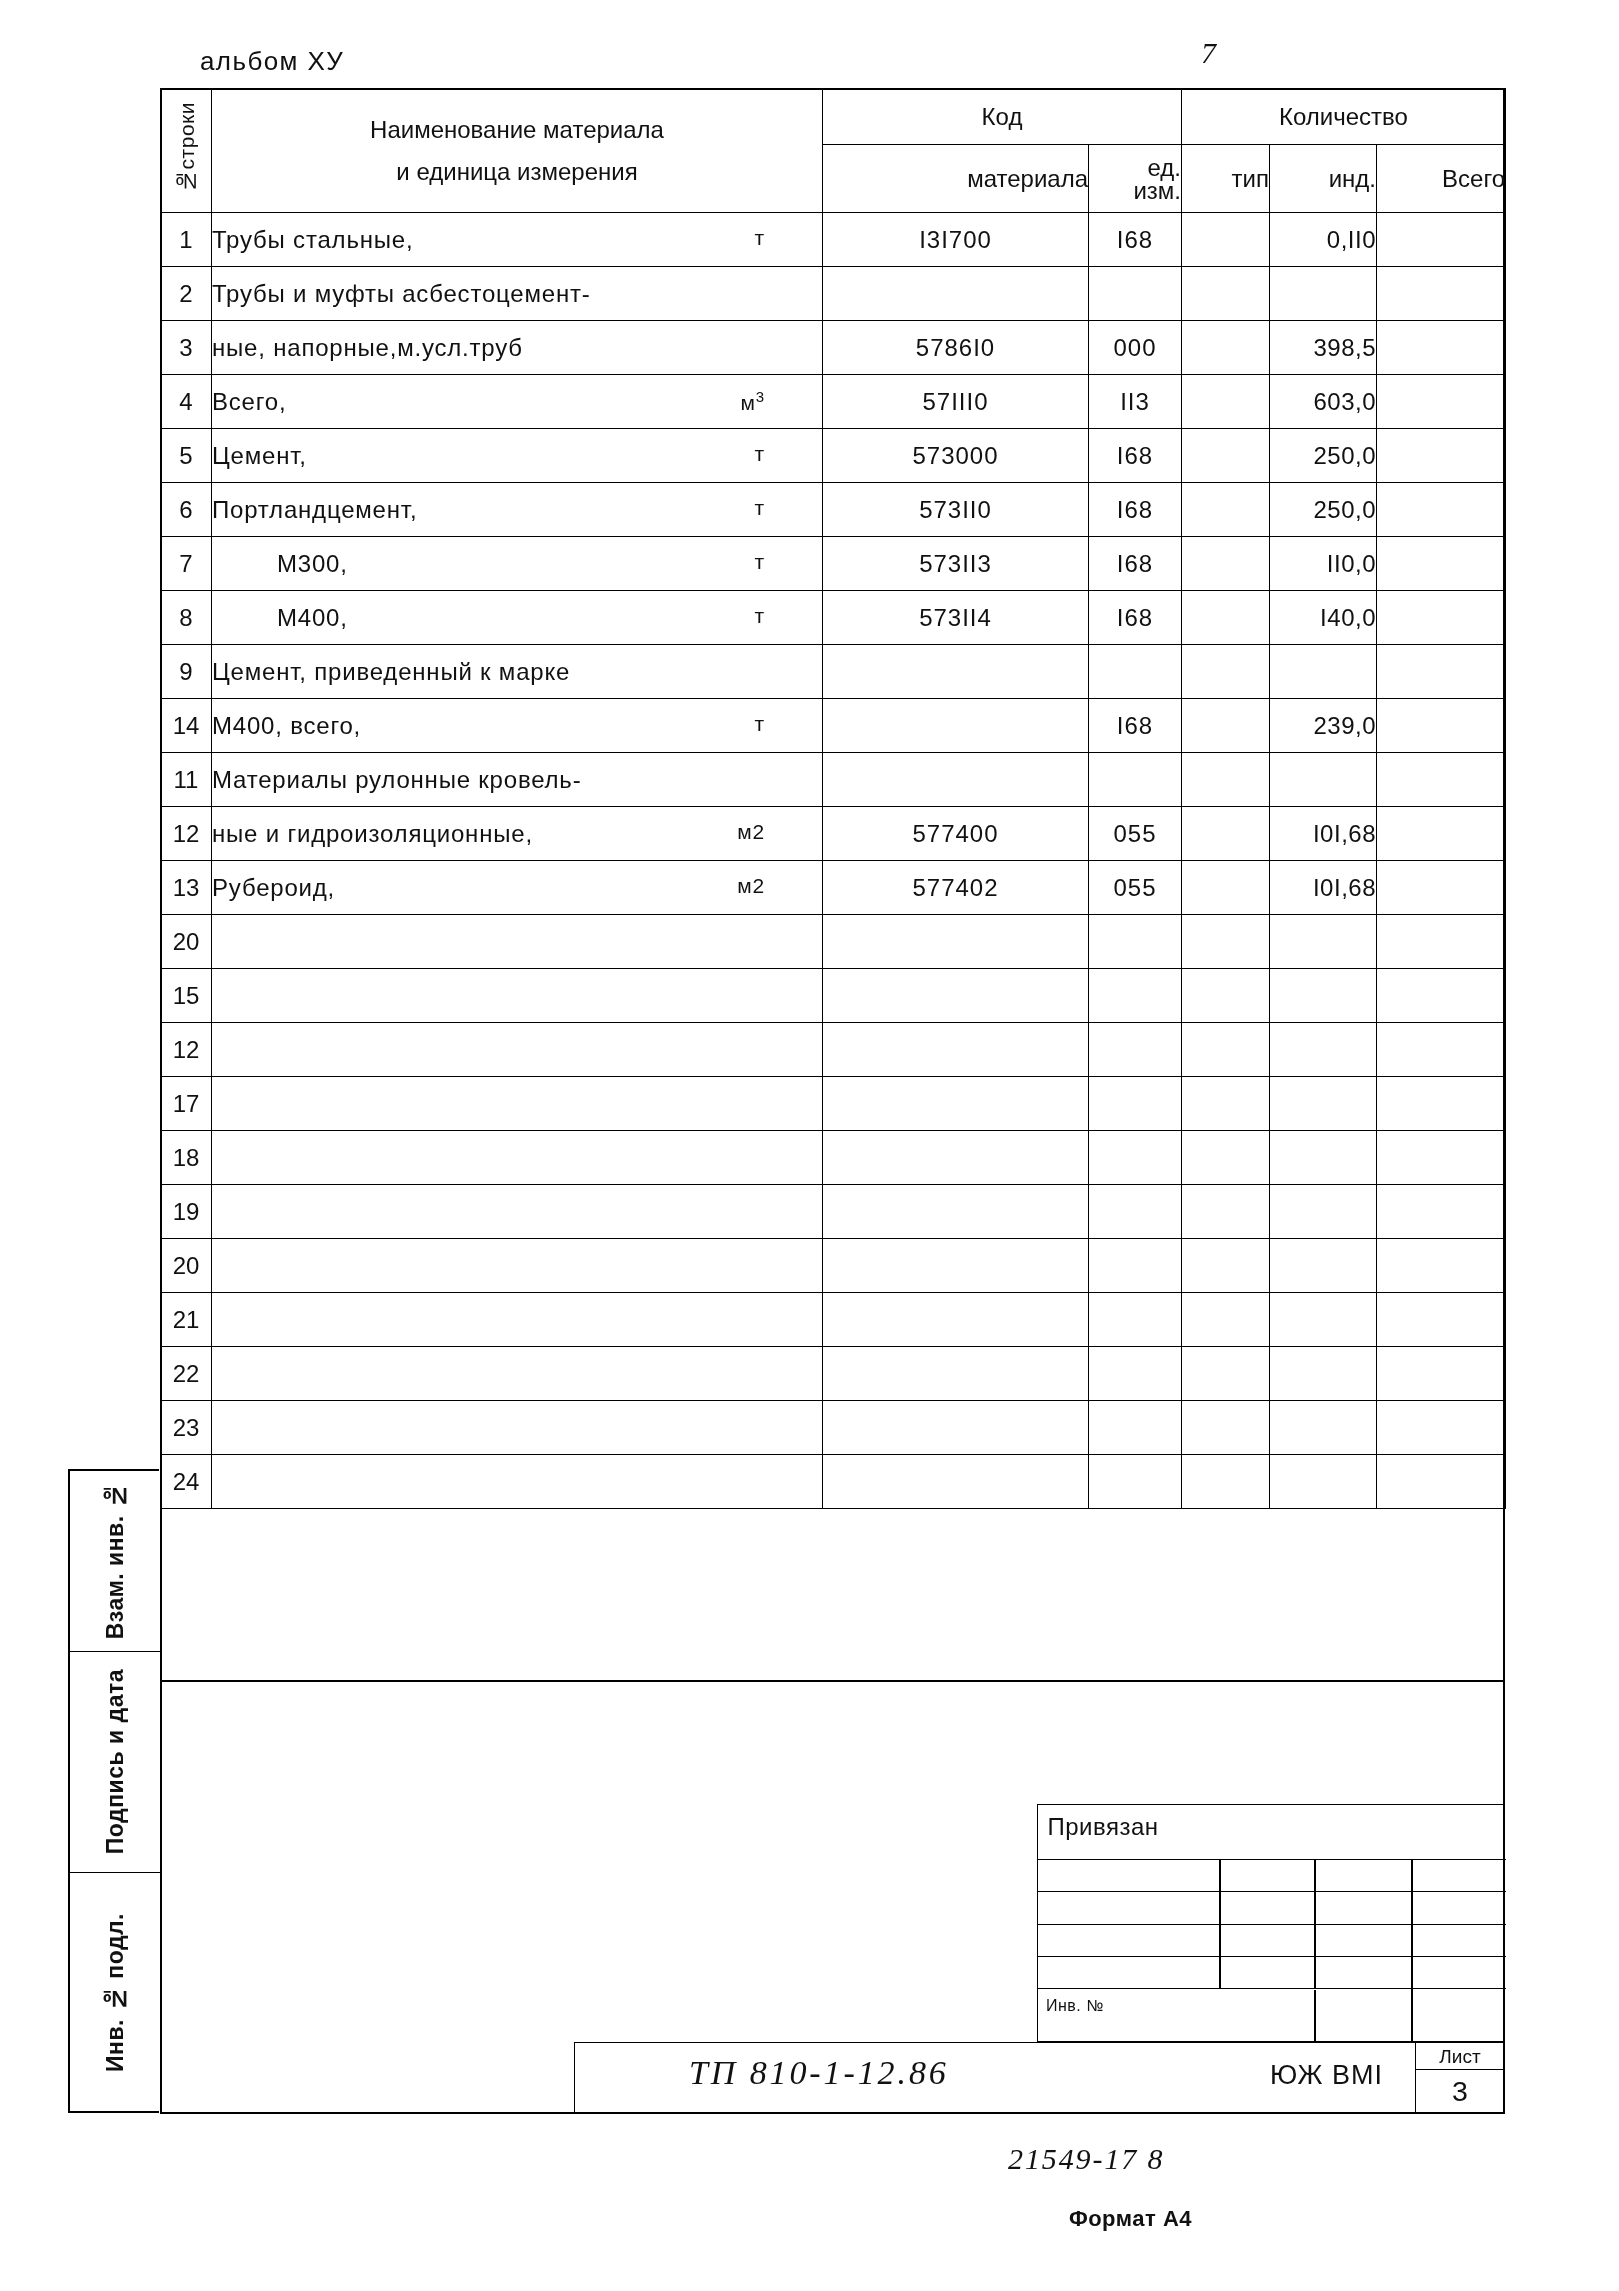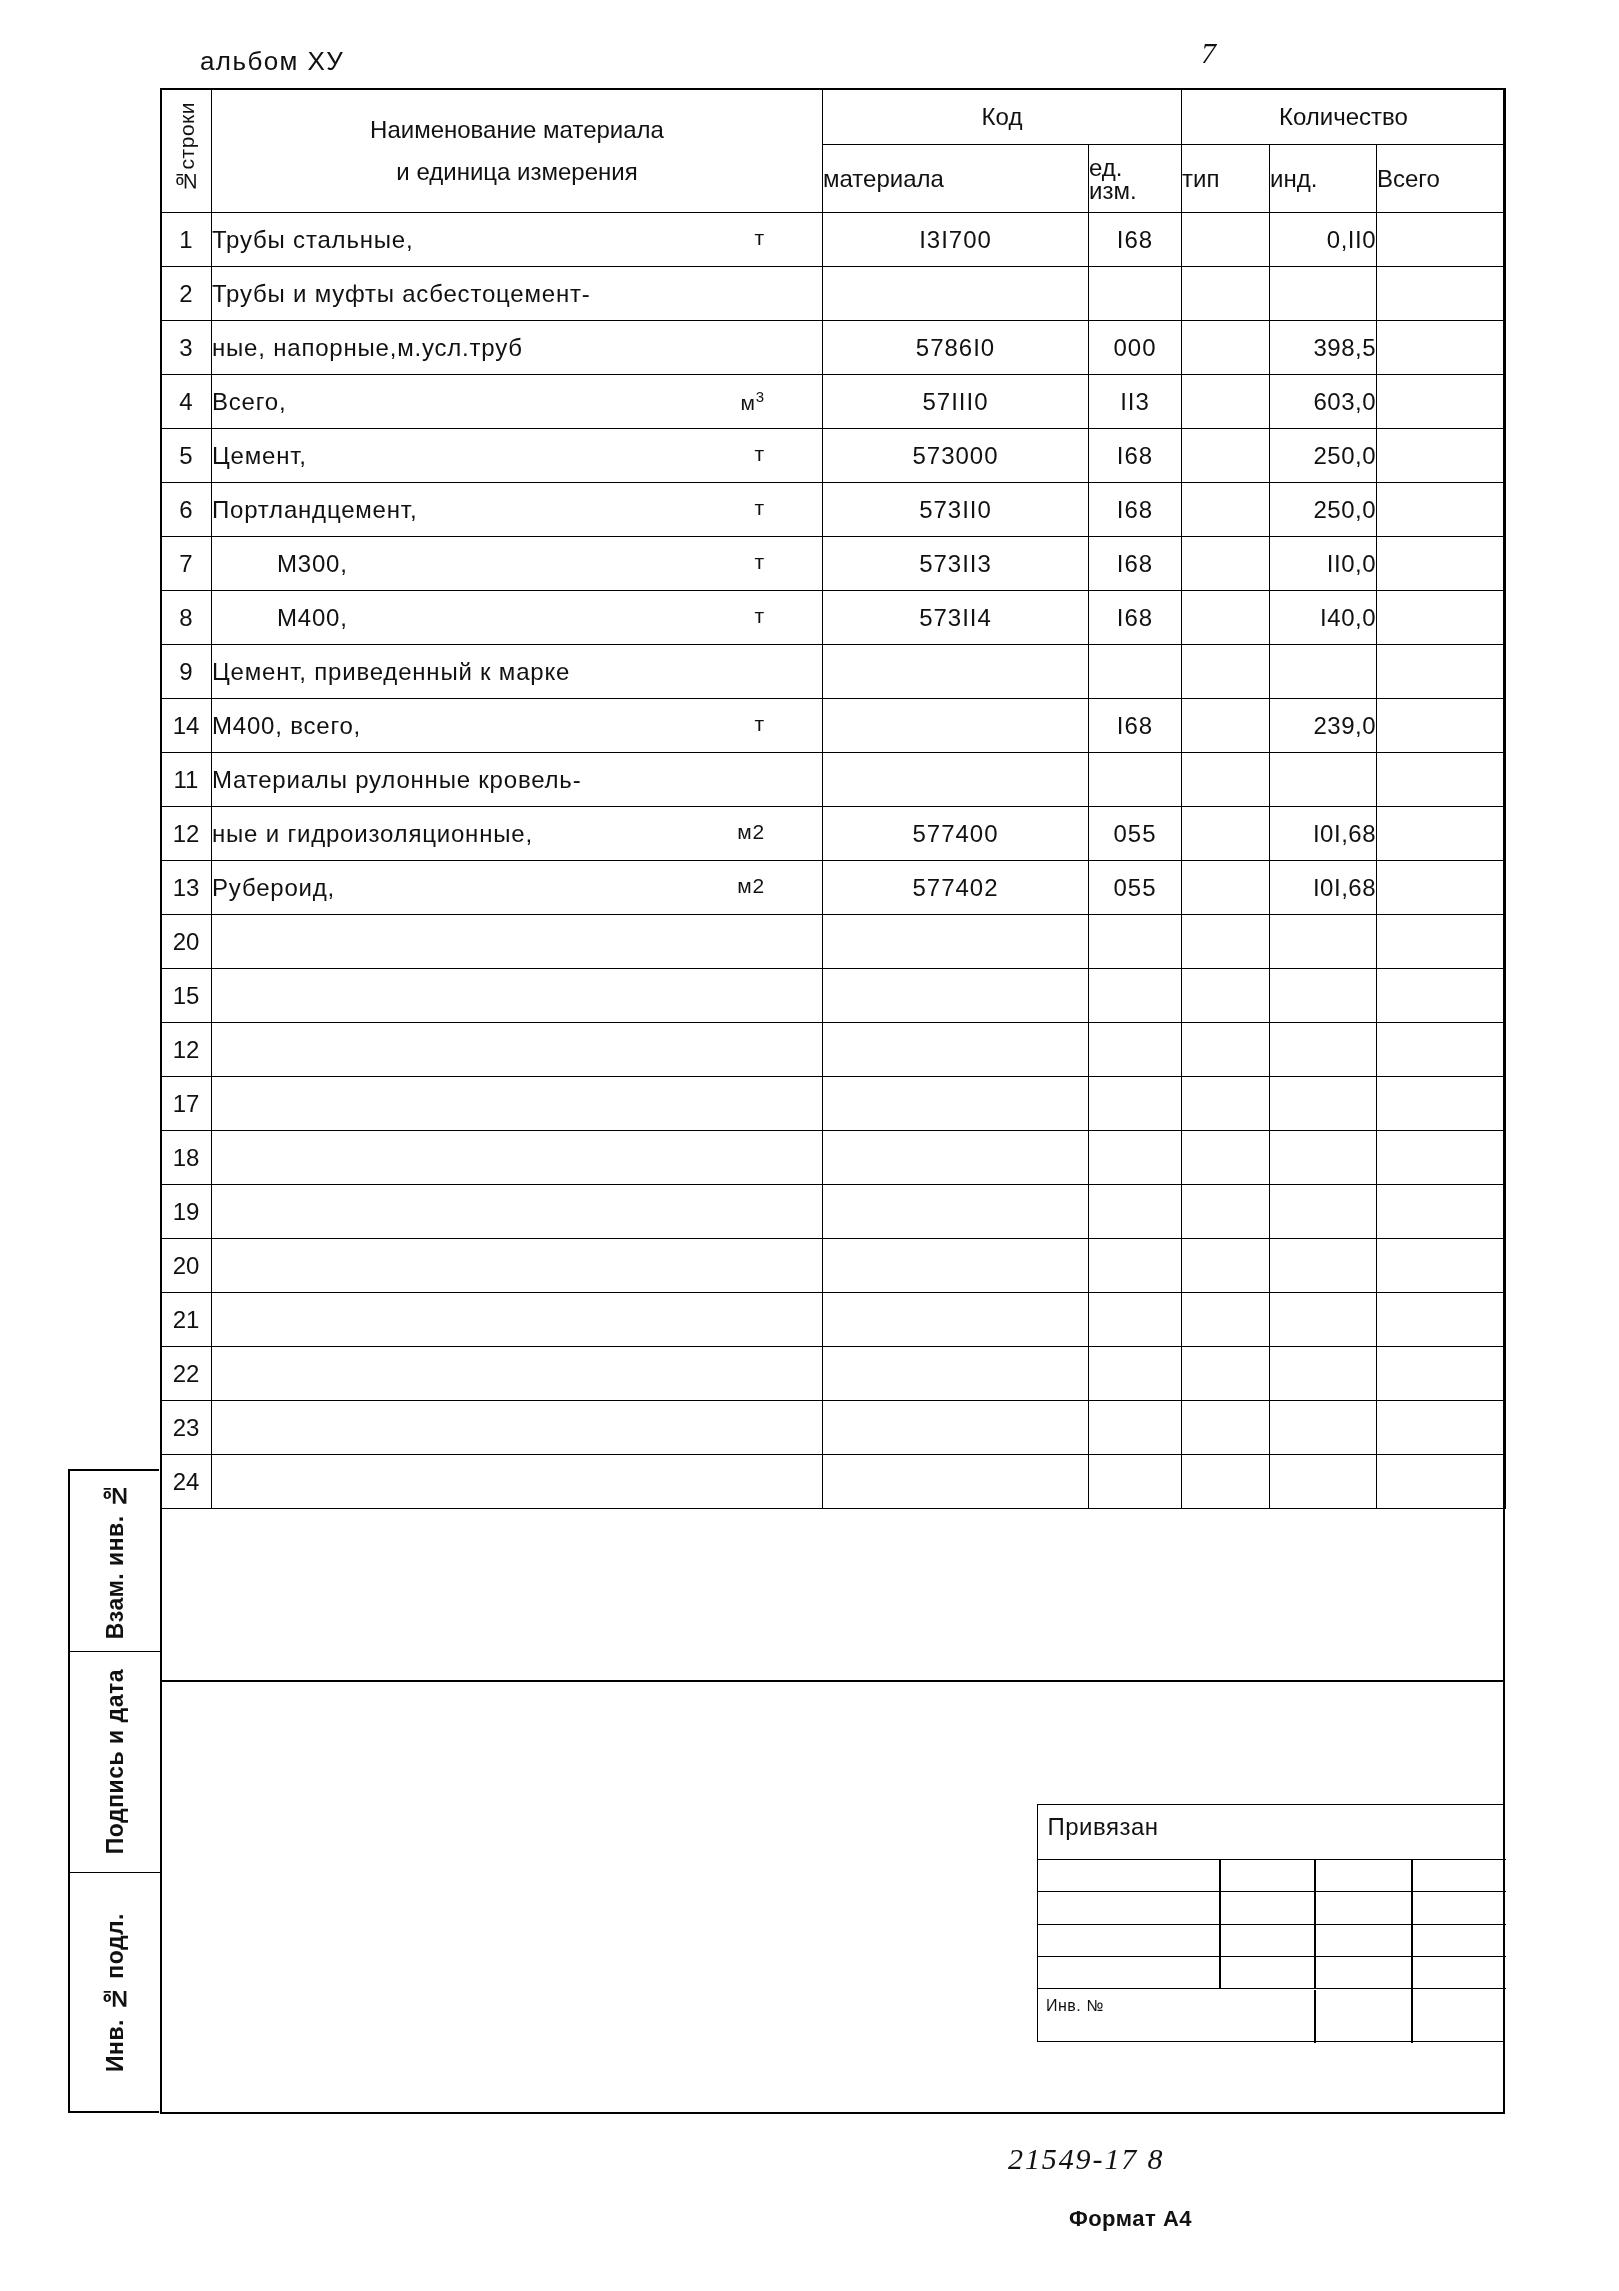--- a/index.html
+++ b/index.html
@@ -122,21 +122,21 @@
     line-height: 51px;
   }
   .center { text-align: center; }
   .hdr-name {
     text-align: center;
     line-height: 42px;
     font-size: 24px;
     padding: 5.7px 0;
   }
   .hdr-small {
-    text-align: left;
+    text-align: right;
     font-size: 20px;
     line-height: 23px;
   }
   .row td { height: 53px; }
   .rowno {
     text-align: center;
     font-size: 21px;
     font-family: "Liberation Serif", serif;
     vertical-align: top;
     padding-top: 2.9px;
@@ -587,18 +587,26 @@
     <div class="pv-row" style="top:120px; height:32px;"></div>
     <div class="pv-row" style="top:152px; height:32px;"></div>
     <div class="pv-v" style="left:181px; top:55px; height:129px;"></div>
     <div class="pv-v" style="left:276px; top:55px; height:129px;"></div>
     <div class="pv-v" style="left:373px; top:55px; height:183px;"></div>
     <div class="pv-v" style="left:276px; top:185px; height:53px;"></div>
   </div>
 
   <div class="inv-label">Инв. №</div>
 
+  <div class="tp-box">
+    <div class="tp-code">ТП 810-1-12.86</div>
+    <div class="tp-right">ЮЖ ВМI</div>
+    <div class="list-box">
+      <div class="list-cap">Лист</div>
+      <div class="list-num">3</div>
+    </div>
+  </div>
 
   <div class="bottom-code">21549-17  8</div>
   <div class="format-label">Формат А4</div>
 
 </div>
 
 
 </body></html>

